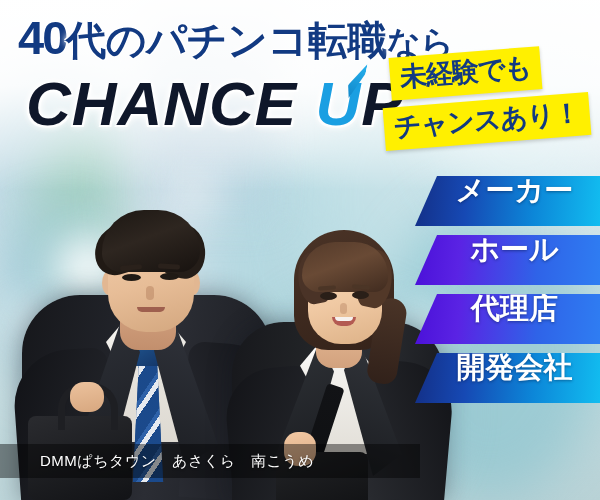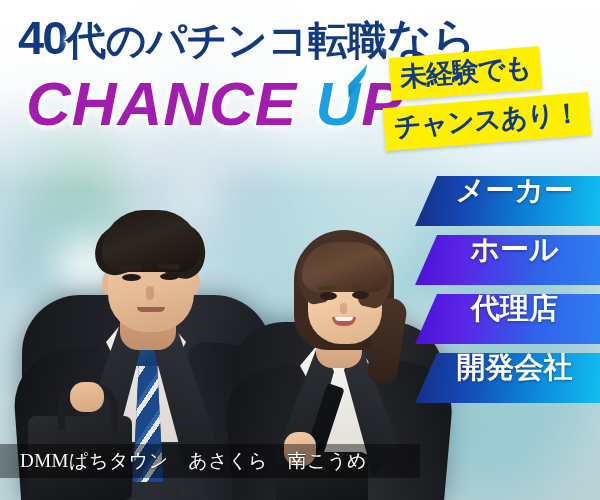--- a/index.html
+++ b/index.html
@@ -256,29 +256,29 @@
   
   .headline{
     position:absolute;left:18px;top:14px;width:470px;
     font-weight:bold;font-size:40px;line-height:1;color:#123a82;
     letter-spacing:-0.5px;white-space:nowrap;
     text-shadow:
       0 0 8px #ffffff, 0 0 8px #ffffff, 0 0 4px #ffffff,
       1px 1px 0 #ffffff, -1px 1px 0 #ffffff, 1px -1px 0 #ffffff, -1px -1px 0 #ffffff;
   }
   .headline .num{font-size:47px;letter-spacing:-2px;}
-  .headline .sm{font-size:44px;text-align:center;}
+  .headline .sm{font-size:33px;text-align:center;}
 
   .logo{
     position:absolute;left:26px;top:68px;width:420px;height:72px;
     white-space:nowrap;
   }
   .logo-txt{
     font-size:62px;font-weight:bold;font-style:italic;
-    color:#a21caf;letter-spacing:1px;
+    color:#0f172a;letter-spacing:1px;
     text-shadow:0 0 10px #ffffff,0 0 10px #ffffff,0 0 5px #fff,
                 2px 2px 0 rgba(255,255,255,.9),-2px 2px 0 rgba(255,255,255,.9);
   }
   .logo-u{
     color:#1a9fe2;position:relative;display:inline-block;
   }
   .logo-u .swoosh{
     position:absolute;right:-3px;top:-4px;width:15px;height:34px;
     background:linear-gradient(200deg,#27b2ee,#0f86c9);
     clip-path:polygon(100% 0,100% 28%,22% 100%,0 62%);
@@ -313,22 +313,22 @@
   .cat.blue{background:linear-gradient(95deg,#132f86 0%,#1649b4 28%,#0c86d8 64%,#12bdf0 100%);}
   .cat.purple{background:linear-gradient(95deg,#4a10d8 0%,#5a23e4 24%,#2f63e8 66%,#2f7df2 100%);}
 
   
   .caption{
     position:absolute;left:0;bottom:22px;width:420px;height:34px;
     background:rgba(0,0,0,.42);
     display:flex;align-items:center;
   }
   .caption-text{
-    color:#ffffff;font-size:19px;padding-left:20px;white-space:nowrap;
-    letter-spacing:0.5px;text-shadow:0 1px 2px rgba(0,0,0,.6);font-family:Liberation Serif, serif;
+    color:#ffffff;font-size:15px;padding-left:40px;white-space:nowrap;
+    letter-spacing:0.5px;text-shadow:0 1px 2px rgba(0,0,0,.6);
   }
 </style>
 </head>
 <body>
 
 <div id="banner">
 
   <div class="bg">
     <div class="bg-base"></div>
     <div class="blob b1"></div>

